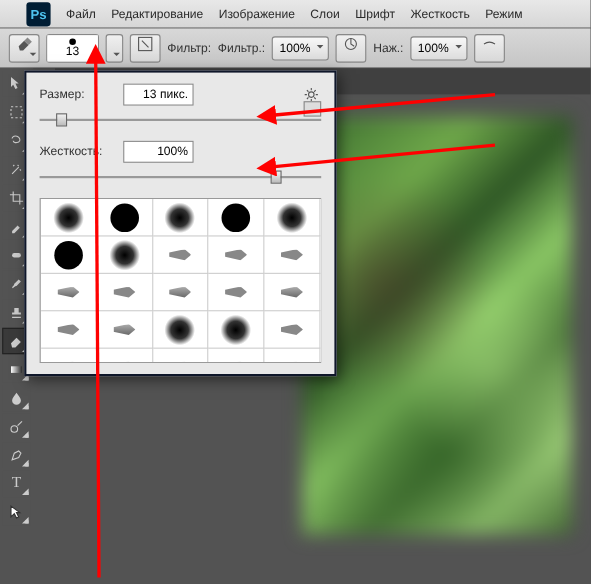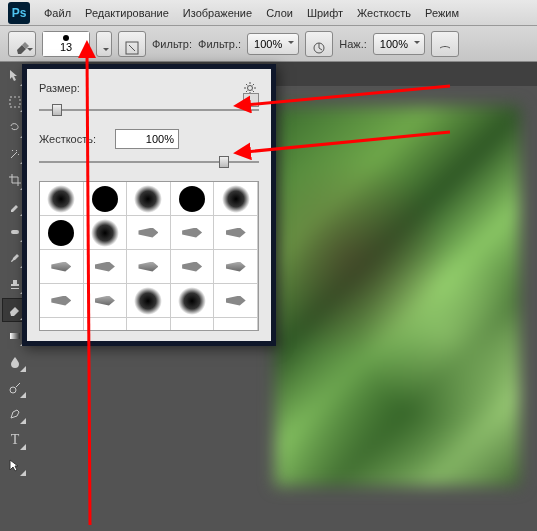--- a/index.html
+++ b/index.html
@@ -1,38 +1,38 @@
 <!DOCTYPE html>
 <html><head>
 <meta charset="utf-8">
 <style>
 *{margin:0;padding:0;box-sizing:border-box;font-family:Tahoma,Arial,sans-serif;font-size:11px}
 body{width:537px;height:531px;background:#535353;position:relative;overflow:hidden}
-.menubar{height:26px;background:linear-gradient(#e8e8e8,#d6d6d6);display:flex;align-items:center;gap:14px;padding:0 8px;border-bottom:1px solid #999}
+.menubar{height:26px;background:linear-gradient(#e8e8e8,#d6d6d6);display:flex;align-items:center;gap:14px;padding:0 24px;border-bottom:1px solid #999}
 .ps-logo{width:22px;height:22px;background:#001d34;border-radius:3px;color:#4fc4f0;display:flex;align-items:center;justify-content:center;font-weight:bold;font-size:12px}
 .menubar span{color:#2a2a2a;cursor:default}
 .optbar{height:36px;background:linear-gradient(#d8d8d8,#c5c5c5);display:flex;align-items:center;gap:6px;padding:0 8px;border-bottom:1px solid #888}
-.tool-btn{width:28px;height:26px;background:linear-gradient(#f0f0f0,#d8d8d8);border:1px solid #888;border-radius:3px;display:flex;align-items:flex-end;justify-content:center;position:relative}
+.tool-btn{width:28px;height:26px;background:linear-gradient(#f0f0f0,#d8d8d8);border:1px solid #888;border-radius:3px;display:flex;align-items:flex-start;justify-content:center;position:relative}
 .tool-btn.dd::after{content:"";position:absolute;bottom:2px;right:2px;border:3px solid transparent;border-top-color:#555}
 .brush-prev{width:34px;height:30px;background:#fff;border:1px solid #888;display:flex;flex-direction:column;align-items:center;justify-content:center;font-size:10px}
 .brush-prev .dot{width:6px;height:6px;background:#000;border-radius:50%}
 .lbl{color:#333}
 .sel{height:22px;background:linear-gradient(#f8f8f8,#dcdcdc);border:1px solid #888;border-radius:3px;padding:0 16px 0 6px;display:flex;align-items:center;position:relative;min-width:56px}
 .sel::after{content:"";position:absolute;right:4px;top:7px;border:3px solid transparent;border-top-color:#555}
 .sel.num{min-width:46px}
 .toolbox{position:absolute;left:0;top:62px;width:30px;background:#535353;display:flex;flex-direction:column;gap:2px;padding:2px}
 .tbx{width:26px;height:24px;background:#535353;border:1px solid transparent;display:flex;align-items:center;justify-content:center;color:#ddd;position:relative}
 .tbx.active{background:#3a3a3a;border-color:#222}
 .tbx .tri{position:absolute;bottom:1px;right:1px;border:3px solid transparent;border-bottom-color:#ccc;border-right-color:#ccc}
 .tabbar{position:absolute;left:30px;top:62px;right:0;height:24px;background:#404040;display:flex}
 .tab{height:24px;padding:0 10px;background:#535353;color:#ddd;display:flex;align-items:center;font-size:10px}
 .canvas{position:absolute;left:30px;top:86px;right:0;bottom:0;background:#535353}
 .photo{position:absolute;left:275px;top:106px;width:245px;height:380px;background:linear-gradient(135deg,#3a6b2e 0%,#6fa84a 25%,#2d5524 40%,#8bc865 55%,#4a7638 70%,#a3d47c 85%,#3e6330 100%);filter:blur(8px)}
 .photo::before{content:"";position:absolute;inset:0;background:radial-gradient(circle at 30% 40%,rgba(80,50,40,.5) 0%,transparent 35%),radial-gradient(circle at 70% 60%,rgba(200,255,150,.4) 0%,transparent 30%),radial-gradient(circle at 50% 80%,rgba(40,90,30,.6) 0%,transparent 40%)}
-.popup{position:absolute;left:22px;top:64px;width:254px;background:#e8e8e8;border:5px solid #0f172a;box-shadow:3px 3px 12px rgba(0,0,0,.5);padding:10px 12px}
+.popup{position:absolute;left:22px;top:64px;width:284px;background:#e8e8e8;border:2px solid #0f172a;box-shadow:3px 3px 12px rgba(0,0,0,.5);padding:10px 12px}
 .popup .row{display:flex;align-items:center;margin-bottom:4px;gap:8px}
 .popup .row .lab{width:68px;color:#333}
 .popup input[type=text]{width:64px;height:20px;border:1px solid #888;background:#fff;text-align:right;padding:0 4px;font-size:11px}
 .gear{margin-left:auto;width:18px;height:18px;display:flex;align-items:center;justify-content:center;color:#555}
 .slider{height:18px;position:relative;margin-bottom:10px}
 .slider .track{position:absolute;left:0;right:0;top:8px;height:2px;background:#999}
 .slider .thumb{position:absolute;top:3px;width:10px;height:12px;background:linear-gradient(#f0f0f0,#bbb);border:1px solid #666}
 .newbrush{position:absolute;right:0;top:-8px;width:16px;height:14px;border:1px solid #888;background:#ddd}
 .presets{margin-top:6px;border:1px solid #999;background:#fff;height:150px;overflow-y:auto;display:grid;grid-template-columns:repeat(5,1fr);grid-auto-rows:34px}
 .presets::-webkit-scrollbar{width:14px}
@@ -212,20 +212,21 @@
       <svg class="ic" viewBox="0 0 16 16">
         <path d="M3 2v10l3-3 2 4 2-1-2-4h3z" fill="#fff" stroke="#333"></path>
       </svg>
       <span class="tri"></span>
     </div>
 </div>
 
 <div class="popup">
   <div class="row">
     <span class="lab">Размер:</span>
+    <input type="text" value="13 пикс." style="">
     <span class="gear">
       <svg class="ic" viewBox="0 0 16 16">
           <circle cx="8" cy="8" r="2.5" fill="none" stroke="#555"></circle>
           <path d="M8 2v2M8 12v2M2 8h2M12 8h2M4 4l1.4 1.4M10.6 10.6L12 12M4 12l1.4-1.4M10.6 5.4L12 4" stroke="#555"></path>
         </svg>
     </span>
   </div>
   <div class="slider">
     <div class="track"></div>
     <div class="thumb" style="left:6%"></div>

